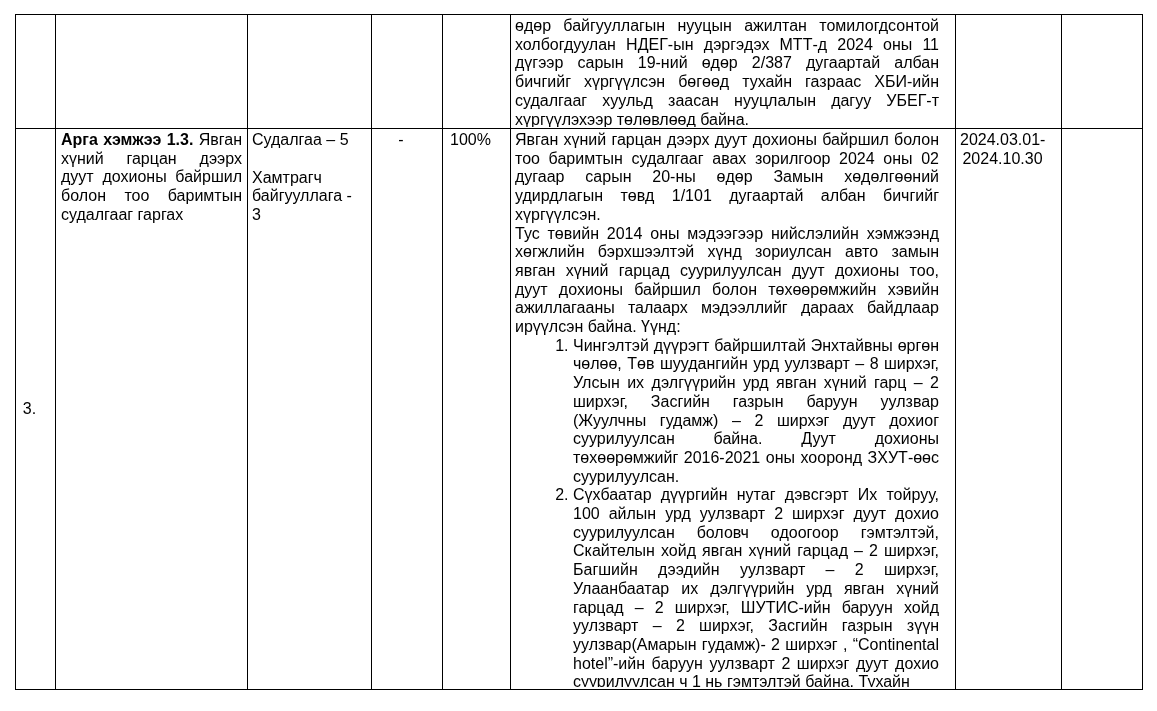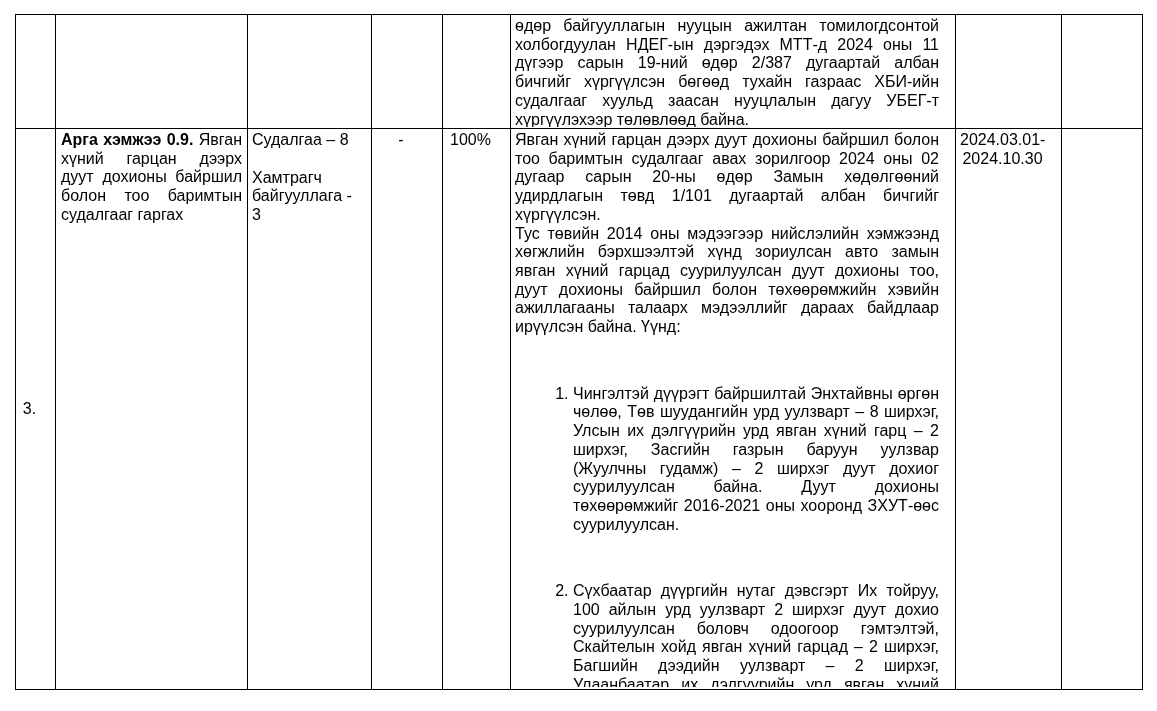--- a/index.html
+++ b/index.html
@@ -33,21 +33,21 @@
   }
   td.c2 { padding-left: 5px; padding-right: 5px; }
   .just { text-align: justify; }
   .center { text-align: center; }
   .numcell { vertical-align: middle; text-align: center; }
   p { margin: 0; }
   .clip-r1 { height: 110px; overflow: hidden; }
   .clip-r2 { height: 556px; overflow: hidden; }
   .gap { height: 19px; }
   ol.resultlist { margin: 0; padding-left: 58px; list-style: decimal; }
-  ol.resultlist li { text-align: justify; margin-top: 48px; }
+  ol.resultlist li { text-align: justify; }
   b { font-weight: bold; }
 </style>
 </head>
 <body>
 
 <div class="page">
   <table class="report">
     <colgroup>
       <col style="width:40px">
       <col style="width:192px">
@@ -71,24 +71,24 @@
         </div>
       </td>
       <td class="c7"></td>
       <td class="c8"></td>
     </tr>
     <tr style="height:561px">
       <td class="c1 numcell">
         <span>3.</span>
       </td>
       <td class="c2 just">
-        <p><b>Арга хэмжээ 0.9.</b> <span>Явган хүний гарцан дээрх дуут дохионы байршил болон тоо баримтын судалгааг гаргах</span></p>
+        <p><b>Арга хэмжээ 1.3.</b> <span>Явган хүний гарцан дээрх дуут дохионы байршил болон тоо баримтын судалгааг гаргах</span></p>
       </td>
       <td class="c3">
-        <div>Судалгаа – 8</div>
+        <div>Судалгаа – 5</div>
         <div class="gap"></div>
         <div>Хамтрагч байгууллага - 3</div>
       </td>
       <td class="c4 center">
         <span>-</span>
       </td>
       <td class="c5 center">
         <span>100%</span>
       </td>
       <td class="c6 just">

